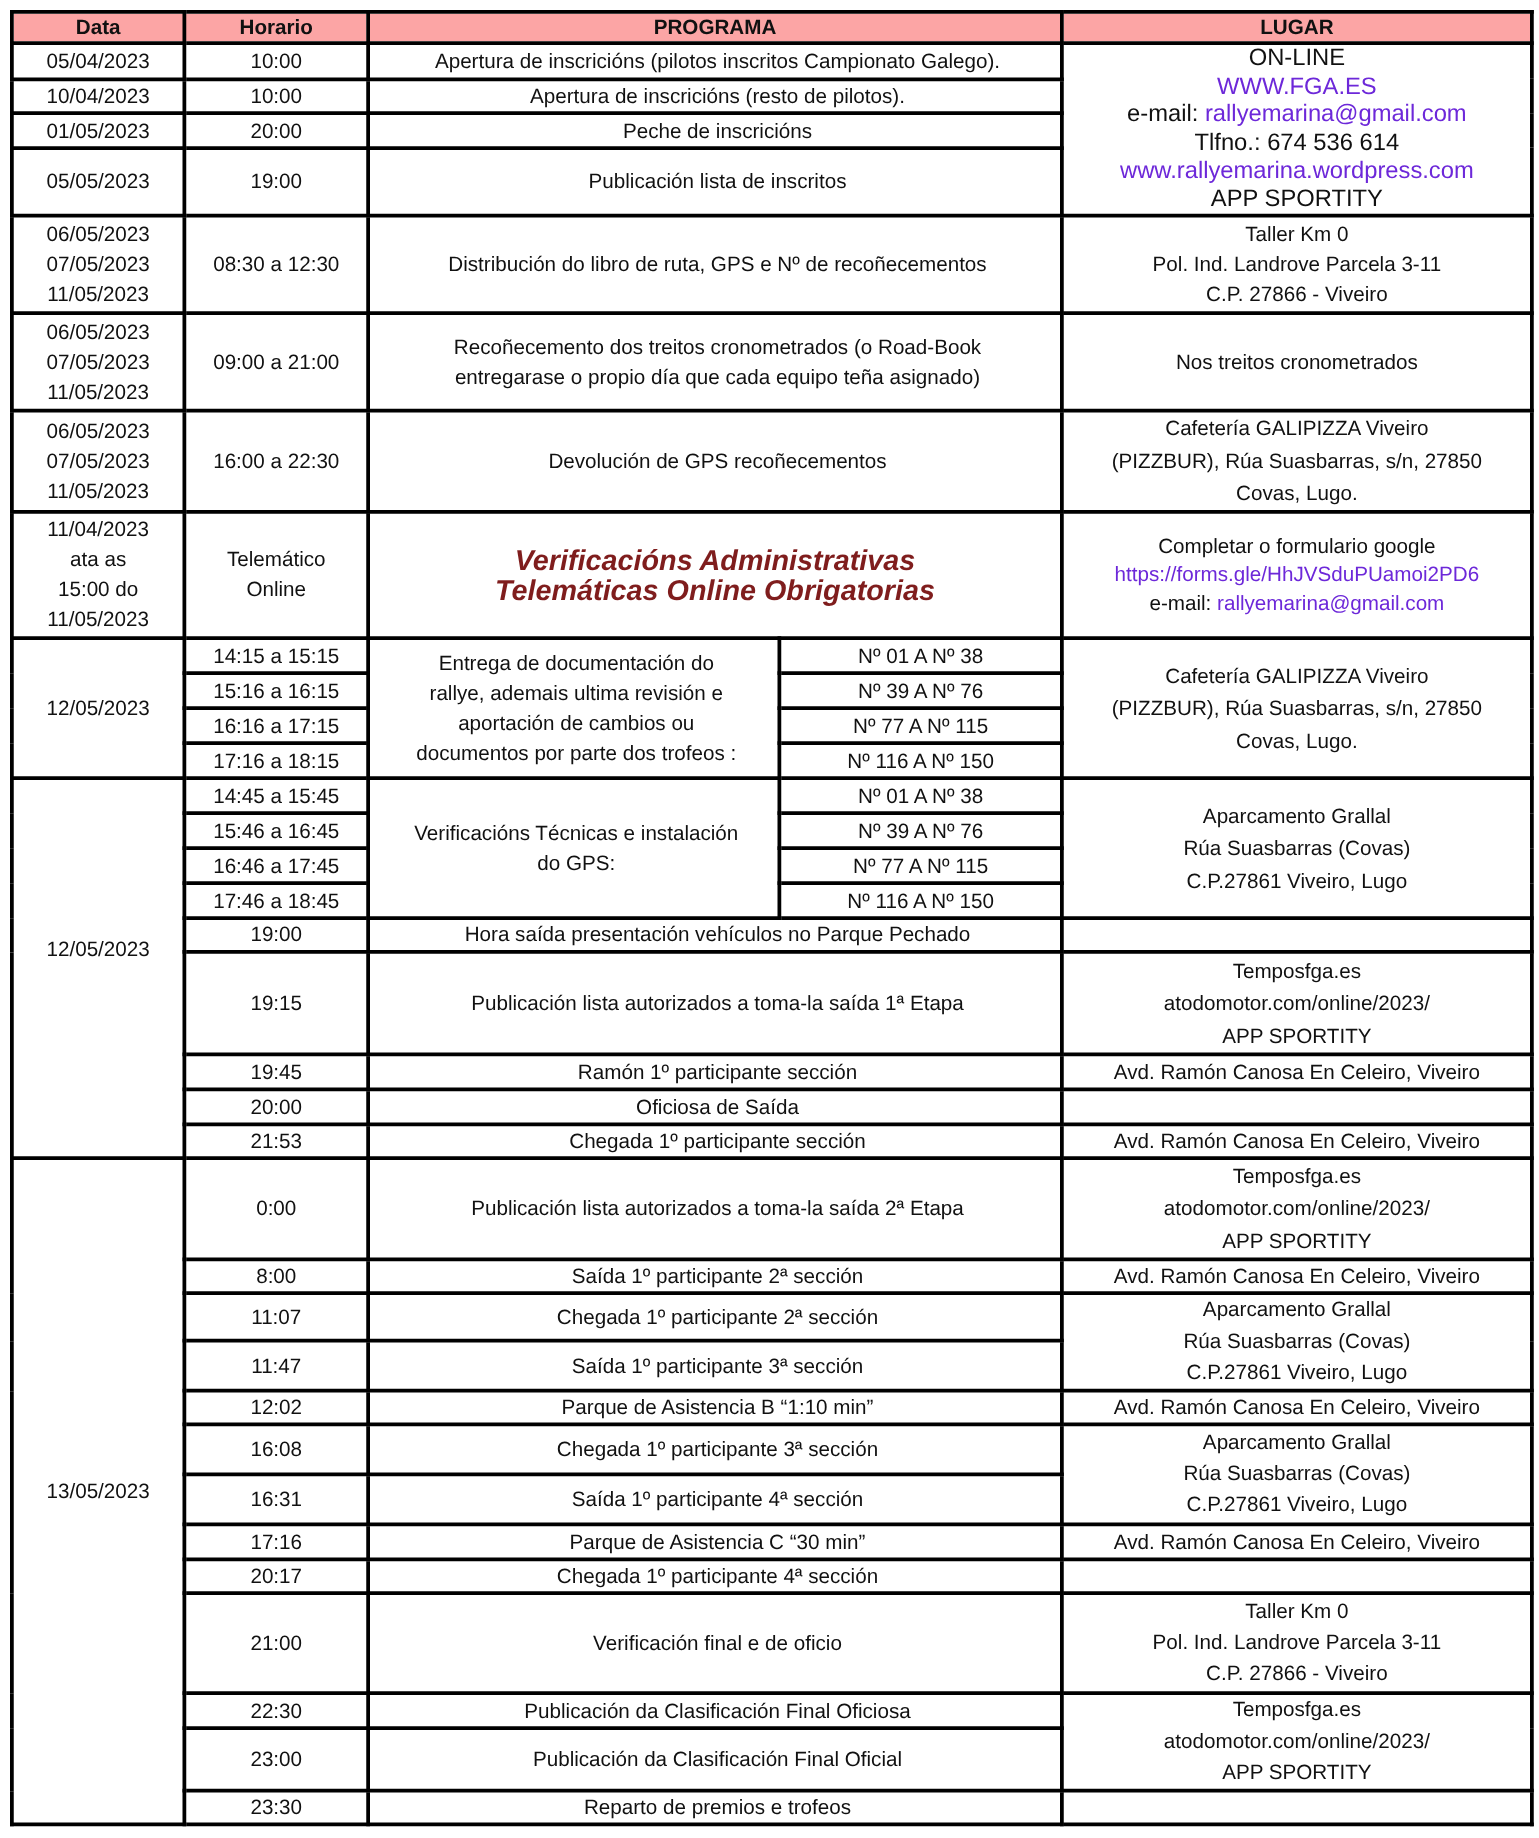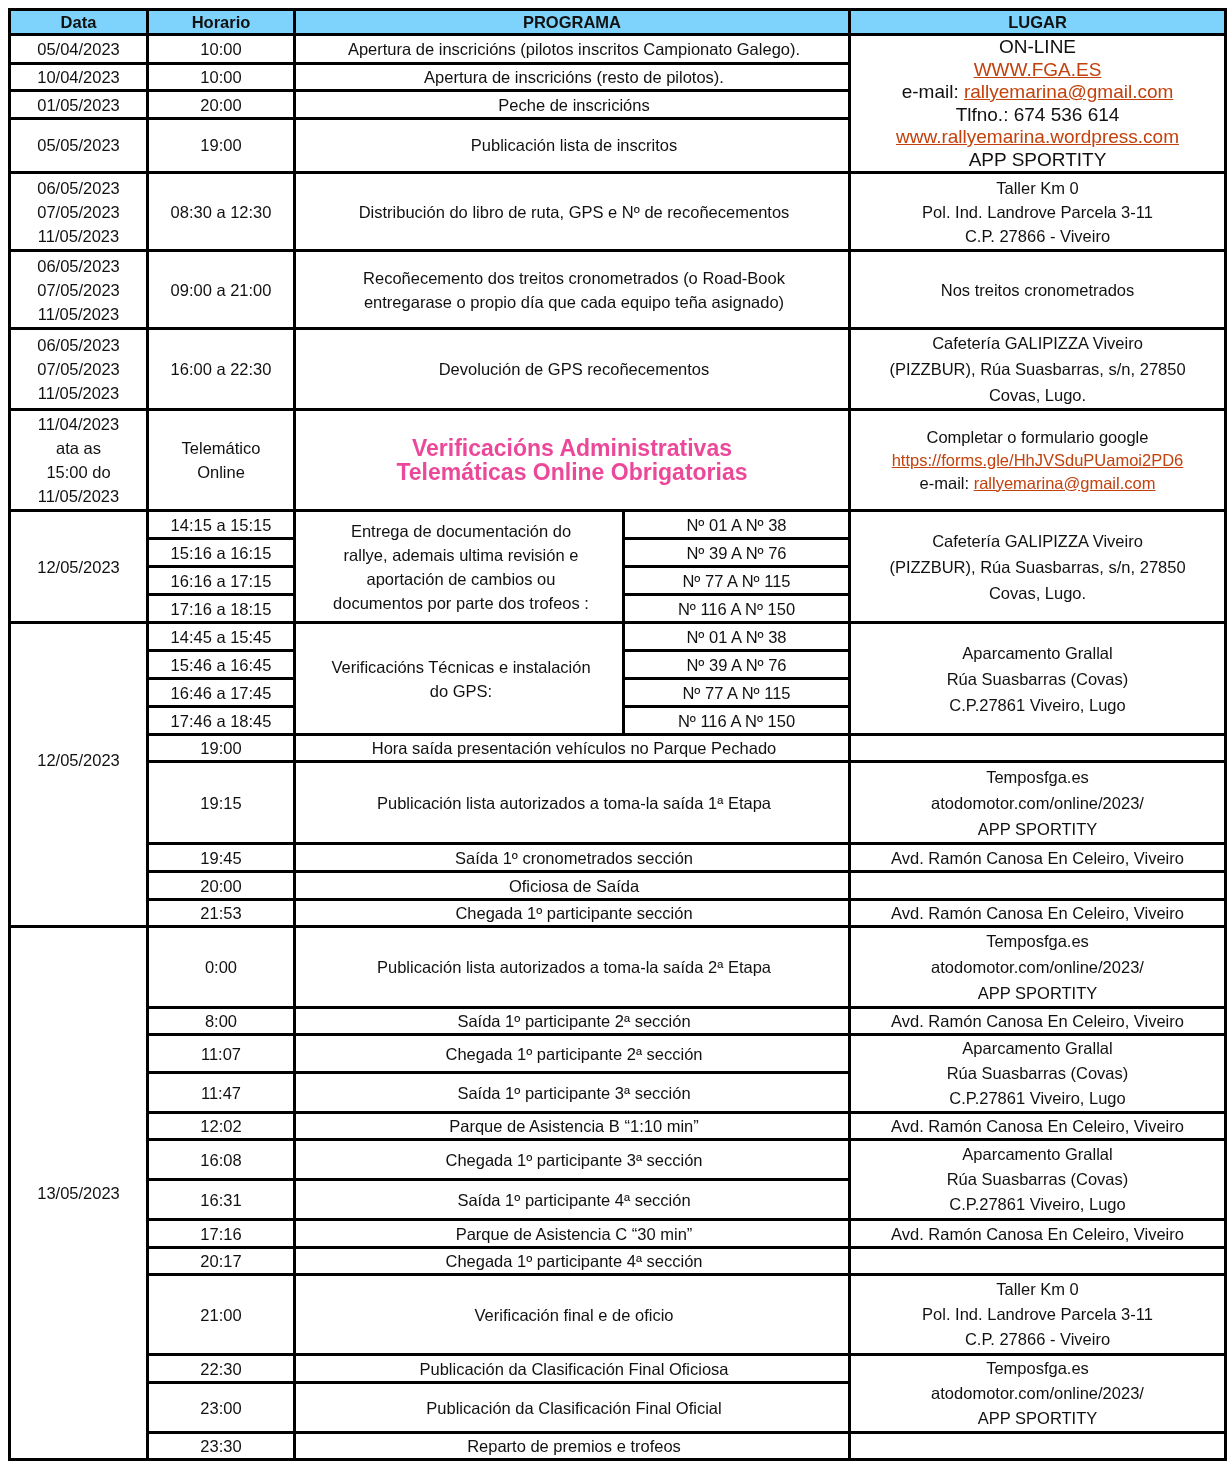--- a/index.html
+++ b/index.html
@@ -2,27 +2,27 @@
 <html><head>
 <meta charset="utf-8">
 <style>
   html, body { margin: 0; padding: 0; background: #ffffff; }
   body { width: 1231px; height: 1470px; position: relative; overflow: hidden;
          font-family: "Liberation Sans", sans-serif; color: #111; }
   table.sched { position: absolute; left: 8px; top: 8px; border-collapse: collapse;
                 table-layout: fixed; width: 1216px; font-size: 16.5px; }
   table.sched td, table.sched th { border: 3px solid #000; padding: 0 6px; line-height: 24px;
                 vertical-align: middle; overflow: hidden; white-space: nowrap; }
-  table.sched th { background: #7dd3fc; font-weight: bold; font-size: 16.5px; text-align: center;
+  table.sched th { background: #fca5a5; font-weight: bold; font-size: 16.5px; text-align: center;
                    height: 22px; line-height: 22px; }
   .c { text-align: center; }
   .l { text-align: center; padding-left: 10px !important; }
   .b { font-weight: normal; }
-  .lnk { color: #c2410c; text-decoration: underline; }
-  .red { color: #ec4899; font-weight: bold; font-size: 23px; line-height: 34px; text-align: center; }
+  .lnk { color: #6d28d9; }
+  .red { color: #7f1d1d; font-weight: bold; font-size: 23px; line-height: 34px; text-align: center; font-style: italic; }
   .sub { padding-left: 6px !important; }
   .line { display: block; }
 </style>
 </head>
 <body>
 
 <table class="sched">
   <colgroup>
     <col style="width:138px">
       <col style="width:147px">
@@ -199,21 +199,21 @@
     <td class="c">19:15</td>
     <td colspan="2" class="l">Publicación lista autorizados a toma-la saída 1ª Etapa</td>
     <td class="c" style="line-height:26px">
       <span class="line">Temposfga.es</span>
       <span class="line">atodomotor.com/online/2023/</span>
       <span class="line">APP SPORTITY</span>
     </td>
   </tr>
   <tr style="height:28px">
     <td class="c">19:45</td>
-    <td colspan="2" class="l">Saída 1º cronometrados  sección</td>
+    <td colspan="2" class="l">Ramón 1º participante  sección</td>
     <td class="c">Avd. Ramón Canosa En Celeiro, Viveiro</td>
   </tr>
   <tr style="height:28px">
     <td class="c">20:00</td>
     <td colspan="2" class="l">Oficiosa de Saída</td>
     <td class="c"></td>
   </tr>
   <tr style="height:25px">
     <td class="c">21:53</td>
     <td colspan="2" class="l">Chegada 1º participante  sección</td>

